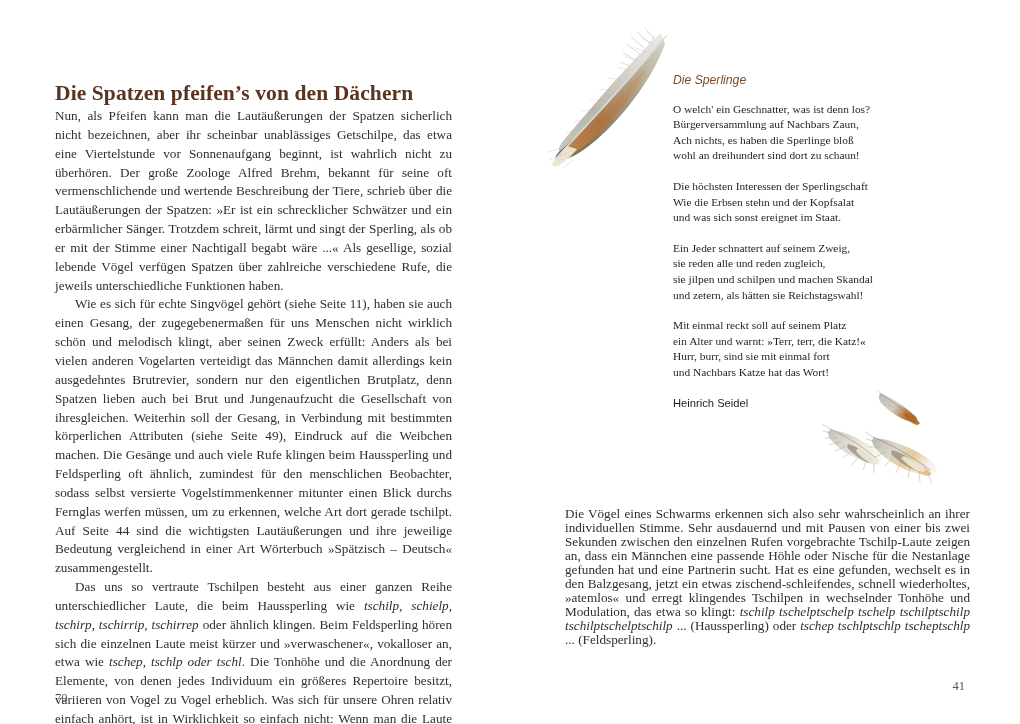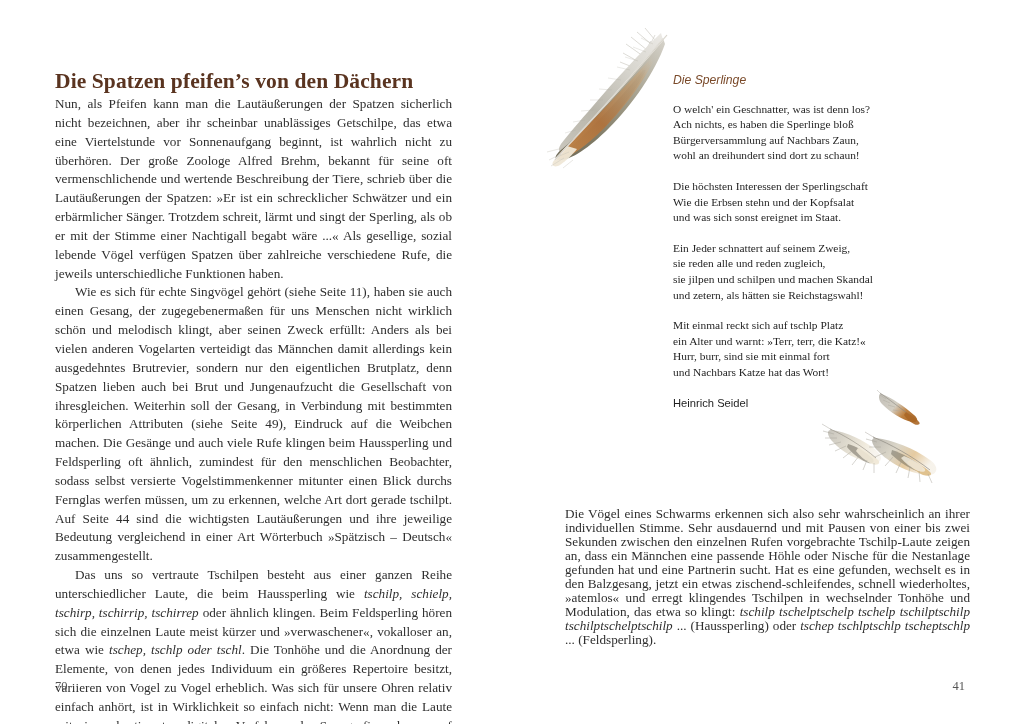--- a/index.html
+++ b/index.html
@@ -18,21 +18,21 @@
   .spread {
     position: relative;
     width: 1020px;
     height: 724px;
     background: #ffffff;
   }
 
   
   .page-left {
     position: absolute;
-    left: 0; top: 0;
+    left: 0; top: 12px;
     width: 510px; height: 700px;
   }
   .page-right {
     position: absolute;
     left: 510px; top: 0;
     width: 510px; height: 724px;
   }
 
   .headline {
     position: absolute;
@@ -159,40 +159,40 @@
     <div class="folio folio-left">70</div>
   </div>
 
   <div class="page-right">
 
     <div class="poem-block">
       <div class="poem-title">Die Sperlinge</div>
 
       <div class="poem-stanza">
         <div class="poem-line">O welch' ein Geschnatter, was ist denn los?</div>
+        <div class="poem-line">Bürgerversammlung auf Nachbars Zaun,</div>
         <div class="poem-line">Ach nichts, es haben die Sperlinge bloß</div>
-        <div class="poem-line">Bürgerversammlung auf Nachbars Zaun,</div>
         <div class="poem-line">wohl an dreihundert sind dort zu schaun!</div>
       </div>
 
       <div class="poem-stanza">
         <div class="poem-line">Die höchsten Interessen der Sperlingschaft</div>
         <div class="poem-line">Wie die Erbsen stehn und der Kopfsalat</div>
         <div class="poem-line">und was sich sonst ereignet im Staat.</div>
       </div>
 
       <div class="poem-stanza">
         <div class="poem-line">Ein Jeder schnattert auf seinem Zweig,</div>
         <div class="poem-line">sie reden alle und reden zugleich,</div>
         <div class="poem-line">sie jilpen und schilpen und machen Skandal</div>
         <div class="poem-line">und zetern, als hätten sie Reichstagswahl!</div>
       </div>
 
       <div class="poem-stanza">
-        <div class="poem-line">Mit einmal reckt sich auf tschlp Platz</div>
+        <div class="poem-line">Mit einmal reckt soll auf seinem Platz</div>
         <div class="poem-line">ein Alter und warnt: »Terr, terr, die Katz!«</div>
         <div class="poem-line">Hurr, burr, sind sie mit einmal fort</div>
         <div class="poem-line">und Nachbars Katze hat das Wort!</div>
       </div>
 
       <div class="poem-author">Heinrich Seidel</div>
     </div>
 
     <div class="right-para">
       <p><span>Die Vögel eines Schwarms erkennen sich also sehr wahrscheinlich an ihrer individuellen Stimme. Sehr ausdauernd und mit Pausen von einer bis zwei Sekunden zwischen den einzelnen Rufen vorgebrachte Tschilp-Laute zeigen an, dass ein Männchen eine passende Höhle oder Nische für die Nestanlage gefunden hat und eine Partnerin sucht. Hat es eine gefunden, wechselt es in den Balzgesang, jetzt ein etwas zischend-schleifendes, schnell wiederholtes, »atemlos« und erregt klingendes Tschilpen in wechselnder Tonhöhe und Modulation, das etwa so klingt: </span><i>tschilp tschelptschelp tschelp tschilptschilp tschilptschelptschilp</i><span> ... (Haussperling) oder </span><i>tschep tschlptschlp tscheptschlp</i><span> ... (Feldsperling).</span></p>

